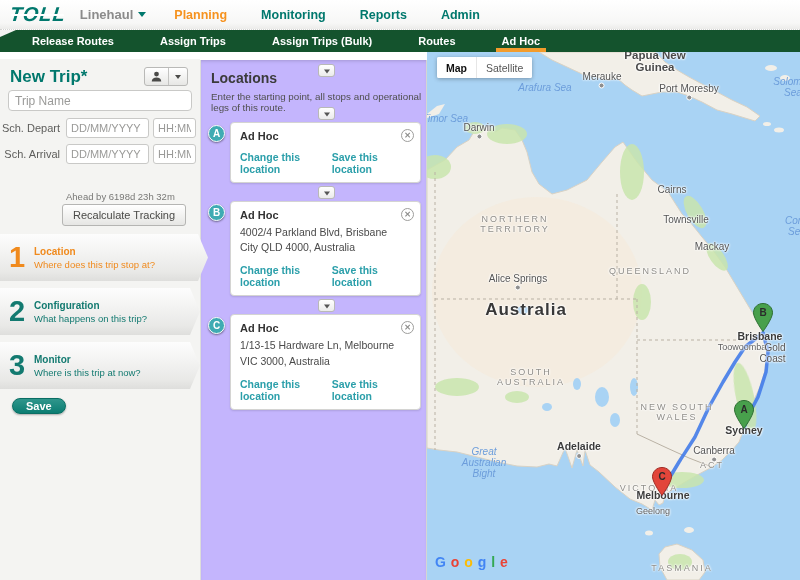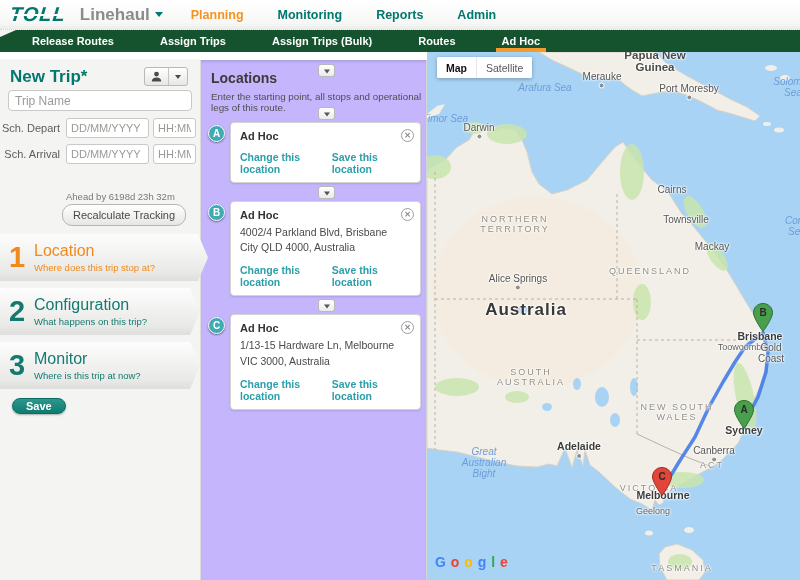--- a/index.html
+++ b/index.html
@@ -9,21 +9,21 @@
 
   
   #topbar { position:absolute; left:0; top:0; width:800px; height:30px;
     background:linear-gradient(#ffffff,#f7f7f6 80%,#ececea);
     border-bottom:1px dotted #d5d5d3; display:flex; align-items:center; z-index:5; }
   .logo { position:relative; margin-left:10px; font-style:italic; font-weight:900;
     font-size:20px; letter-spacing:1px; color:#00786d; transform:skewX(-6deg); }
   .logo::after { content:''; position:absolute; left:1px; right:2px; top:46%; height:2px;
     background:#fff; }
   .context { display:flex; align-items:center; gap:5px; margin-left:14px; cursor:pointer; }
-  .context-label { font-size:17px; font-weight:bold; color:#8b8b8b; }
+  .context-label { font-size:13px; font-weight:bold; color:#8b8b8b; }
   .caret-down { width:0; height:0; border-left:4px solid transparent;
     border-right:4px solid transparent; border-top:5px solid #00786d; display:inline-block; }
   .top-nav { display:flex; margin-left:28px; gap:34px; }
   .top-nav-item { font-size:12.5px; font-weight:bold; color:#00786d; text-decoration:none; cursor:pointer; }
   .top-nav-item.active { color:#f6921e; }
 
   
   #subnav { position:absolute; left:0; top:30px; width:800px; height:22px;
     background:#14532d; display:flex; align-items:stretch; padding-left:18px; z-index:5; }
   #subnav::before { content:''; position:absolute; left:0; top:0; width:0; height:0;
@@ -54,32 +54,32 @@
   .fin.date { left:66px; width:83px; }
   .fin.time { left:153px; width:43px; }
   .fin.ro { background:#e9e9e7; color:#555; }
   .fin.ro.date { width:77px; }
   .fin.ro.time { left:147px; width:36px; }
   .refresh-btn { position:absolute; left:186px; top:0; width:18px; height:20px;
     background:linear-gradient(#ffffff,#e7e7e5); border:1px solid #b9b9b7; border-radius:3px;
     display:flex; align-items:center; justify-content:center; cursor:pointer; }
   .eta-note { position:absolute; left:66px; top:132px; font-size:9.5px; color:#787876; }
   .recalc-btn { position:absolute; left:62px; top:145px; padding:4px 10px;
-    background:linear-gradient(#ffffff,#e6e6e4); border:1px solid #b5b5b3; border-radius:10px;
+    background:linear-gradient(#ffffff,#e6e6e4); border:1px solid #b5b5b3; border-radius:3px;
     font-size:11px; color:#4a4a48; cursor:pointer; font-family:inherit; }
 
   .steps { position:absolute; left:0; top:175px; width:210px; }
   .step { position:relative; width:200px; height:47px; margin-bottom:7px;
     background:linear-gradient(180deg,#fdfdfd,#e9e9e7 80%,#dededc);
     clip-path:polygon(0 0, calc(100% - 10px) 0, 100% 50%, calc(100% - 10px) 100%, 0 100%);
     display:flex; align-items:center; cursor:pointer; }
   .step.active { width:208px; }
   .step-num { width:34px; text-align:center; font-size:29px; font-weight:bold; color:#137a70; }
   .step.active .step-num { color:#f08a1d; }
-  .step-title { font-size:16px; font-weight:normal; color:#137a70; }
+  .step-title { font-size:10px; font-weight:bold; color:#137a70; }
   .step-sub { font-size:9.5px; color:#137a70; margin-top:2px; }
   .step.active .step-title, .step.active .step-sub { color:#f08a1d; }
 
   .save-btn { position:absolute; left:12px; top:339px; padding:1px 13px;
     background:linear-gradient(#2f968c,#0b7d72); border:1px solid #0a6e64; border-radius:8px;
     color:#fff; font-size:11px; font-weight:bold; cursor:pointer;
     box-shadow:0 1px 2px rgba(0,0,0,.3); font-family:inherit; }
 
   
   #middle-panel { position:absolute; left:200px; top:60px; width:227px; height:528px;
@@ -112,21 +112,21 @@
 
   
   #map { position:absolute; left:427px; top:52px; width:373px; height:528px;
     background:#a9d3f4; overflow:hidden; cursor:grab; }
   #basemap { position:absolute; left:0; top:0; }
   .route-line { fill:none; stroke:#477ee8; stroke-width:3.5; stroke-linejoin:round; stroke-linecap:round; opacity:.92; }
   .map-labels, .map-pins { position:absolute; left:0; top:0; width:100%; height:100%; pointer-events:none; }
   .map-label { position:absolute; transform:translate(-50%,-50%); white-space:pre-line;
     text-align:center; pointer-events:none;
     text-shadow:0 0 2px #fff,0 0 2px #fff,0 0 3px #fff; }
-  .map-label.city { font-size:10px; color:#545454; }
+  .map-label.city { font-size:10px; color:#545454;text-align:right; }
   .map-label.city-sm { font-size:9px; color:#5e5e5e; }
   .map-label.city-bold { font-size:10.5px; font-weight:bold; color:#3c3c3c; }
   .map-label.state { font-size:9px; color:#8f8d88; letter-spacing:2px; }
   .map-label.sea { font-size:10px; font-style:italic; color:#6c9ddb;
     text-shadow:none; }
   .map-label.country { font-size:11.5px; font-weight:bold; color:#4a4a4a; }
   .map-label.big { font-size:17px; font-weight:bold; color:#383838; letter-spacing:1px; }
   .map-label.has-dot::after { content:''; position:absolute; left:50%; top:100%;
     transform:translate(-50%,1px); width:4px; height:4px; background:#8f8f8f;
     border:1px solid #fff; border-radius:50%; }

